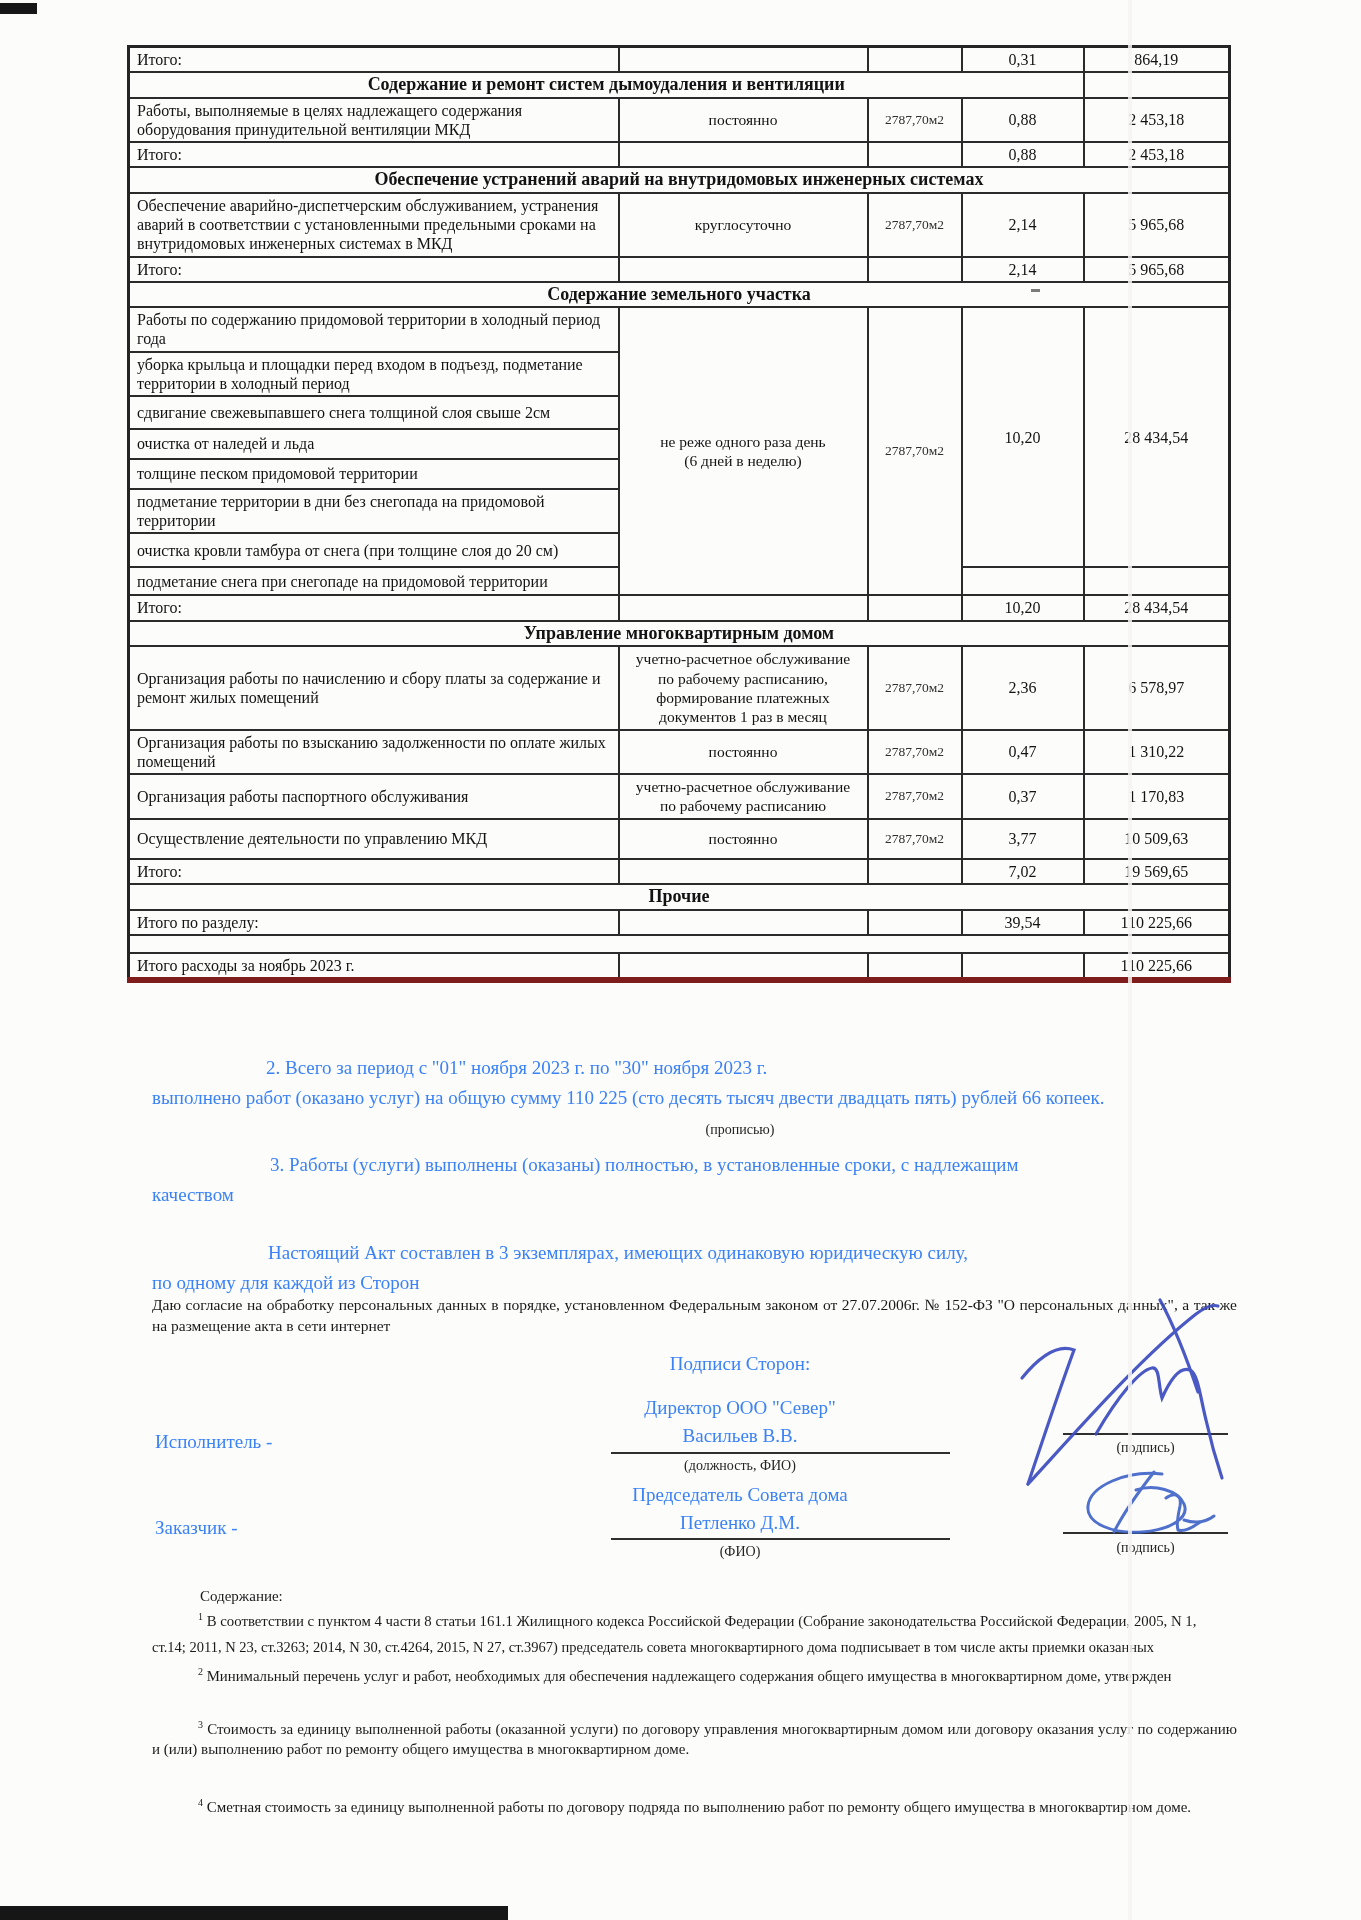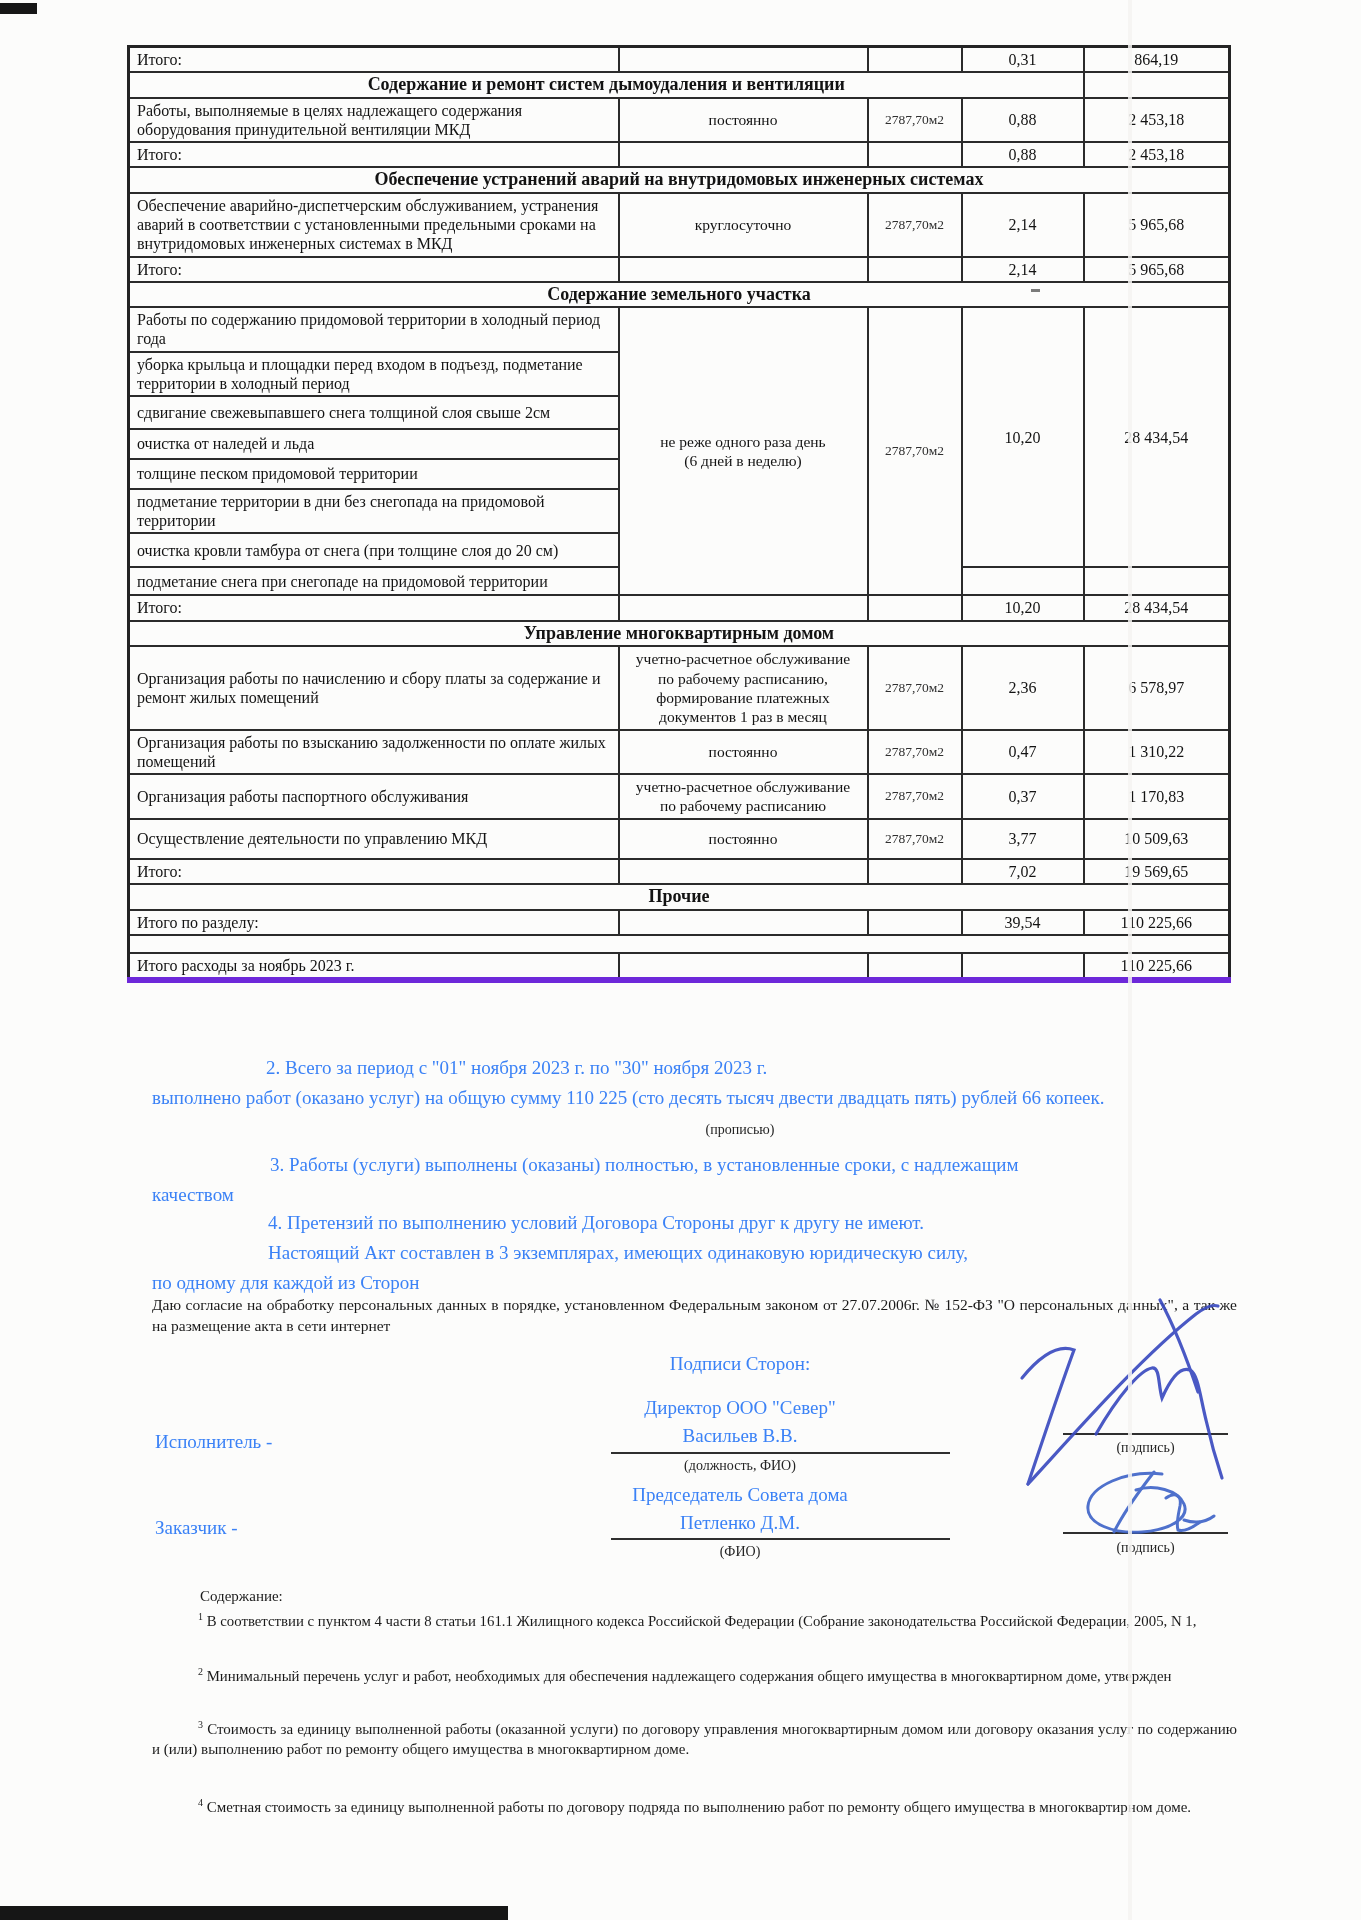--- a/index.html
+++ b/index.html
@@ -9,21 +9,21 @@
   .act-table{position:absolute;left:127px;top:45px;width:1101px;border-collapse:collapse;
              table-layout:fixed;border:3px solid #242424;}
   .act-table td{border:2px solid #2b2b2b;font:16px/1.2 "Liberation Serif", serif;
                 color:#131313;padding:2px 7px;vertical-align:middle;overflow:hidden;}
   td.desc{text-align:left;}
   td.c{text-align:center;}
   .b{font-weight:bold;}
   td.sec{font-weight:bold;font-size:18px;text-align:center;padding:1px 4px;}
   td.area-cell{font-size:13.5px;color:#303030;text-align:center;}
   td.per{text-align:center;font-size:15.5px;line-height:1.25;}
-  tr.grand td{border-bottom:6px solid #6d28d9;}
+  tr.grand td{border-bottom:6px solid #7f1d1d;}
   
   .abs{position:absolute;}
   .body-text{font:19px/1.25 "Liberation Serif", serif;color:#3b82f6;white-space:nowrap;}
   .small{font:14px "Liberation Serif", serif;color:#242424;}
   .note{font:15px/1.35 "Liberation Serif", serif;color:#1a1a1a;}
   .nowrap{white-space:nowrap;}
   .ctr{text-align:center;}
   .sig-line{position:absolute;height:2px;background:#2f2f2f;}
   .fold{position:absolute;top:0;height:1920px;width:4px;background:rgba(244,243,241,0.85);z-index:40;}
   .artifact{position:absolute;background:#161616;}
@@ -195,21 +195,20 @@
       <td class="c b">110 225,66</td>
     </tr>
   </tbody>
     </table>
 
   <div class="abs body-text" style="left:266px;top:1056px;">2. Всего за период с "01" ноября 2023 г. по "30" ноября 2023 г.</div>
   <div class="abs body-text" style="left:152px;top:1086px;">выполнено работ (оказано услуг) на общую сумму 110 225 (сто десять тысяч двести двадцать пять) рублей 66 копеек.</div>
   <div class="abs small ctr" style="left:590px;top:1122px;width:300px;">(прописью)</div>
   <div class="abs body-text" style="left:270px;top:1153px;">3. Работы (услуги) выполнены (оказаны) полностью, в установленные сроки, с надлежащим</div>
   <div class="abs body-text" style="left:152px;top:1183px;">качеством</div>
-  <div class="abs body-text" style="left:268px;top:1211px;">4. Претензий по выполнению условий Договора Стороны друг к другу не имеют.</div>
   <div class="abs body-text" style="left:268px;top:1241px;">Настоящий Акт составлен в 3 экземплярах, имеющих одинаковую юридическую силу,</div>
   <div class="abs body-text" style="left:152px;top:1271px;">по одному для каждой из Сторон</div>
   <div class="abs note" style="left:152px;top:1295px;width:1085px;text-align:justify;font-size:15.5px;white-space:normal;">Даю согласие на обработку персональных данных в порядке, установленном Федеральным законом от 27.07.2006г. № 152-ФЗ "О персональных данных", а так же на размещение акта в сети интернет</div>
   <div class="abs body-text ctr" style="left:590px;top:1352px;width:300px;">Подписи Сторон:</div>
 
   <div class="abs body-text" style="left:155px;top:1430px;">Исполнитель -</div>
   <div class="abs body-text ctr" style="left:510px;top:1396px;width:460px;">Директор ООО "Север"</div>
   <div class="abs body-text ctr" style="left:510px;top:1424px;width:460px;">Васильев В.В.</div>
   <div class="sig-line" style="left:611px;top:1452px;width:339px;"></div>
   <div class="abs small ctr" style="left:510px;top:1458px;width:460px;">(должность, ФИО)</div>
@@ -238,20 +237,21 @@
       <path d="M88,4 C74,22 58,44 48,64"></path>
       <path d="M100,30 C108,24 116,26 114,38 C112,48 110,56 112,62 C118,64 126,60 134,54"></path>
       <path d="M118,52 C130,56 140,54 148,48"></path>
     </g>
   </svg>
 
   <div class="abs note" style="left:200px;top:1586px;">Содержание:</div>
   <div class="abs note nowrap" style="left:198px;top:1610px;font-size:14.8px;">
     <sup>1</sup> <span>В соответствии с пунктом 4 части 8 статьи 161.1 Жилищного кодекса Российской Федерации (Собрание законодательства Российской Федерации, 2005, N 1,</span>
   </div>
+  <div class="abs note nowrap" style="left:152px;top:1638px;font-size:14.5px;">ст.14; 2011, N 23, ст.3263; 2014, N 30, ст.4264, 2015, N 27, ст.3967) председатель совета многоквартирного дома подписывает в том числе акты приемки оказанных</div>
   <div class="abs note nowrap" style="left:198px;top:1665px;font-size:14.8px;">
     <sup>2</sup> <span>Минимальный перечень услуг и работ, необходимых для обеспечения надлежащего содержания общего имущества в многоквартирном доме, утвержден</span>
   </div>
   <div class="abs note" style="left:152px;top:1718px;width:1085px;text-align:justify;text-indent:46px;">
     <sup>3</sup> <span>Стоимость за единицу выполненной работы (оказанной услуги) по договору управления многоквартирным домом или договору оказания услуг по содержанию и (или) выполнению работ по ремонту общего имущества в многоквартирном доме.</span>
   </div>
   <div class="abs note" style="left:152px;top:1796px;width:1085px;text-indent:46px;">
     <sup>4</sup> <span>Сметная стоимость за единицу выполненной работы по договору подряда по выполнению работ по ремонту общего имущества в многоквартирном доме.</span>
   </div>
 

